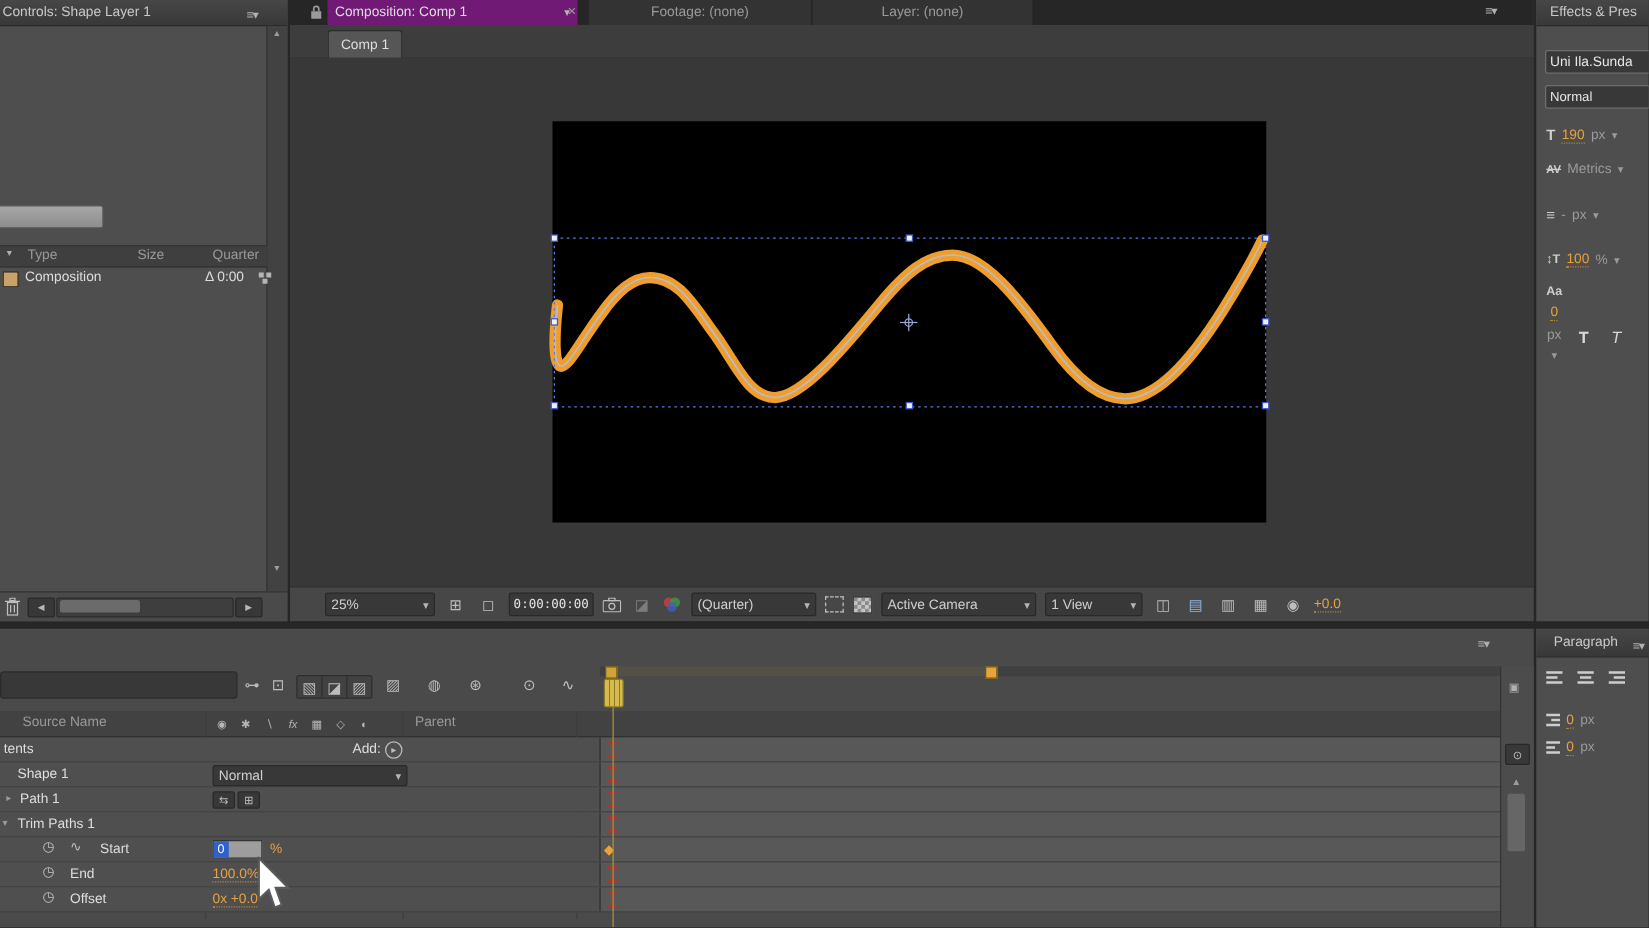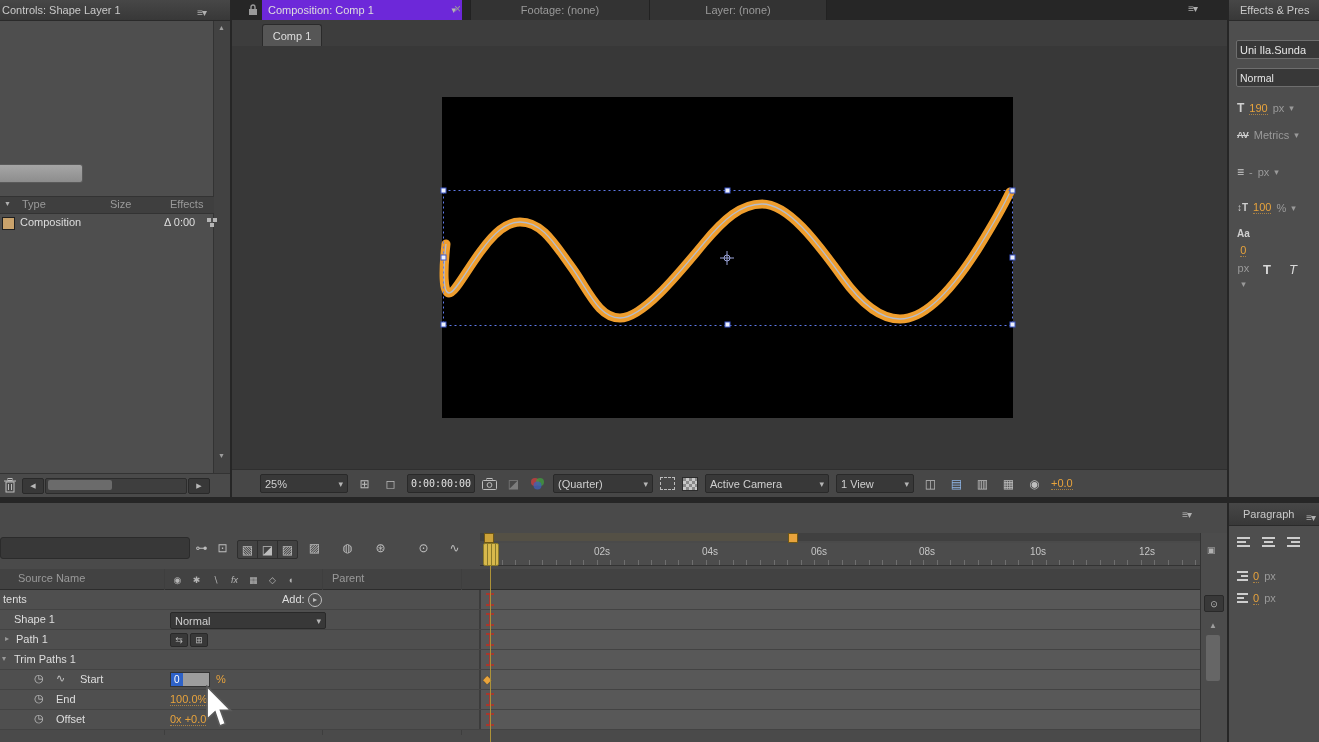--- a/index.html
+++ b/index.html
@@ -60,21 +60,21 @@
       <span class="ab" style="left:4px;top:3px;font-size:7px;color:#9d9d9d;">▲</span>
       <span class="ab" style="left:4px;bottom:14px;font-size:7px;color:#9d9d9d;">▼</span>
     </div>
 
     <div class="ab" style="left:0;top:164px;width:82px;height:17px;background:linear-gradient(#a6a6a6,#8d8d8d);border-radius:0 3px 3px 0;border:1px solid #5a5a5a;border-left:none;"></div>
 
     <div class="ab" style="left:0;top:196px;width:214px;height:16px;background:#3f3f3f;border-top:1px solid #333;border-bottom:1px solid #333;">
       <span class="ab" style="left:4px;top:3px;font-size:7px;color:#b0b0b0;">▼</span>
       <span class="ab dim" style="left:22px;top:1px;">Type</span>
       <span class="ab dim" style="left:110px;top:1px;">Size</span>
-      <span class="ab dim" style="left:170px;top:1px;">Effects</span>
+      <span class="ab dim" style="left:170px;top:1px;">Quarter</span>
     </div>
 
     <div class="ab" style="left:0;top:214px;width:214px;height:18px;">
       <span class="ab" style="left:2px;top:3px;width:11px;height:11px;background:#c9a26b;border:1px solid #1f1f1f;"></span>
       <span class="ab txt" style="left:20px;top:2px;">Composition</span>
       <span class="ab txt" style="left:164px;top:2px;">Δ 0:00</span>
       <span class="ab" style="right:3px;top:4px;width:4px;height:4px;background:#b5b5b5;box-shadow:6px 0 #b5b5b5,3px 5px #b5b5b5;"></span>
     </div>
 
     <div class="ab" style="left:0;top:473px;width:230px;height:24px;background:#4a4a4a;border-top:1px solid #333;">
@@ -93,21 +93,21 @@
     </div>
   </div>
 
   <div class="panel" style="left:232px;top:0;width:995px;height:497px;background:#383838;">
 
     <div class="ab" style="left:0;top:0;width:995px;height:20px;background:#262626;">
       <svg class="ab" style="left:16px;top:4px;" width="10" height="12" viewBox="0 0 10 12">
         <rect x="1" y="5" width="8" height="6" fill="#9a9a9a"></rect>
         <path d="M3 5 V3 a2 2 0 0 1 4 0 V5" fill="none" stroke="#9a9a9a" stroke-width="1.4"></path>
       </svg>
-      <div class="ab" style="left:30px;top:0;width:188px;height:20px;background:#6d28d9;display:flex;align-items:center;padding:0 6px;">
+      <div class="ab" style="left:30px;top:0;width:188px;height:20px;background:#701a75;display:flex;align-items:center;padding:0 6px;">
         <span class="txt" style="flex:1;">Composition: Comp 1</span>
         <span style="color:#b5b5b5;font-size:9px;">▾</span>
       </div>
       <span class="ab" style="left:222px;top:2px;color:#999;font-size:12px;">×</span>
       <div class="ab" style="left:238px;top:0;width:178px;height:20px;background:#333;border-left:1px solid #222;border-right:1px solid #222;display:flex;align-items:center;justify-content:center;">
         <span class="dim">Footage: (none)</span>
       </div>
       <div class="ab" style="left:418px;top:0;width:176px;height:20px;background:#333;border-right:1px solid #222;display:flex;align-items:center;justify-content:center;">
         <span class="dim">Layer: (none)</span>
       </div>
@@ -291,30 +291,20 @@
     <span class="ab icobtn" style="left:371px;top:36px;">⊛</span>
     <span class="ab icobtn" style="left:414px;top:36px;">⊙</span>
     <span class="ab icobtn" style="left:445px;top:36px;">∿</span>
 
     <div class="ab" style="left:480px;top:30px;width:720px;height:8px;background:#404040;">
       <div class="ab" style="left:6px;top:0;width:306px;height:8px;background:#545045;"></div>
       <span class="ab" style="left:4px;top:0;width:8px;height:8px;background:#cda33a;border:1px solid #6e5716;"></span>
       <span class="ab" style="left:308px;top:0;width:8px;height:8px;background:#e8a33c;border:1px solid #6e5716;"></span>
     </div>
 
-    <div class="ab" style="left:480px;top:40px;width:720px;height:22px;background:#4c4c4c;border-bottom:1px solid #333;">
-      <div class="ab" style="left:8px;right:0;bottom:0;height:5px;background:repeating-linear-gradient(to right,#6e6e6e 0 1px,transparent 1px 13.6px);"></div>
-      <span class="rlab" style="left:8px;">0s</span>
-      <span class="rlab" style="left:114px;">02s</span>
-      <span class="rlab" style="left:222px;">04s</span>
-      <span class="rlab" style="left:331px;">06s</span>
-      <span class="rlab" style="left:439px;">08s</span>
-      <span class="rlab" style="left:550px;">10s</span>
-      <span class="rlab" style="left:659px;">12s</span>
-    </div>
 
     <div class="ab" style="left:0;top:66px;width:1200px;height:20px;background:#424242;border-bottom:1px solid #2c2c2c;">
       <span class="ab dim" style="left:18px;top:3px;">Source Name</span>
       <span class="ab" style="left:168px;top:4px;">
         <span class="swico">◉</span><span class="swico">✱</span><span class="swico">∖</span><span class="swico" style="font-style:italic;">fx</span><span class="swico">▦</span><span class="swico">◇</span><span class="swico">◐</span>
       </span>
       <span class="ab dim" style="left:332px;top:3px;">Parent</span>
     </div>
     <div class="vline" style="left:164px;top:66px;height:166px;"></div>
     <div class="vline" style="left:322px;top:66px;height:166px;"></div>

